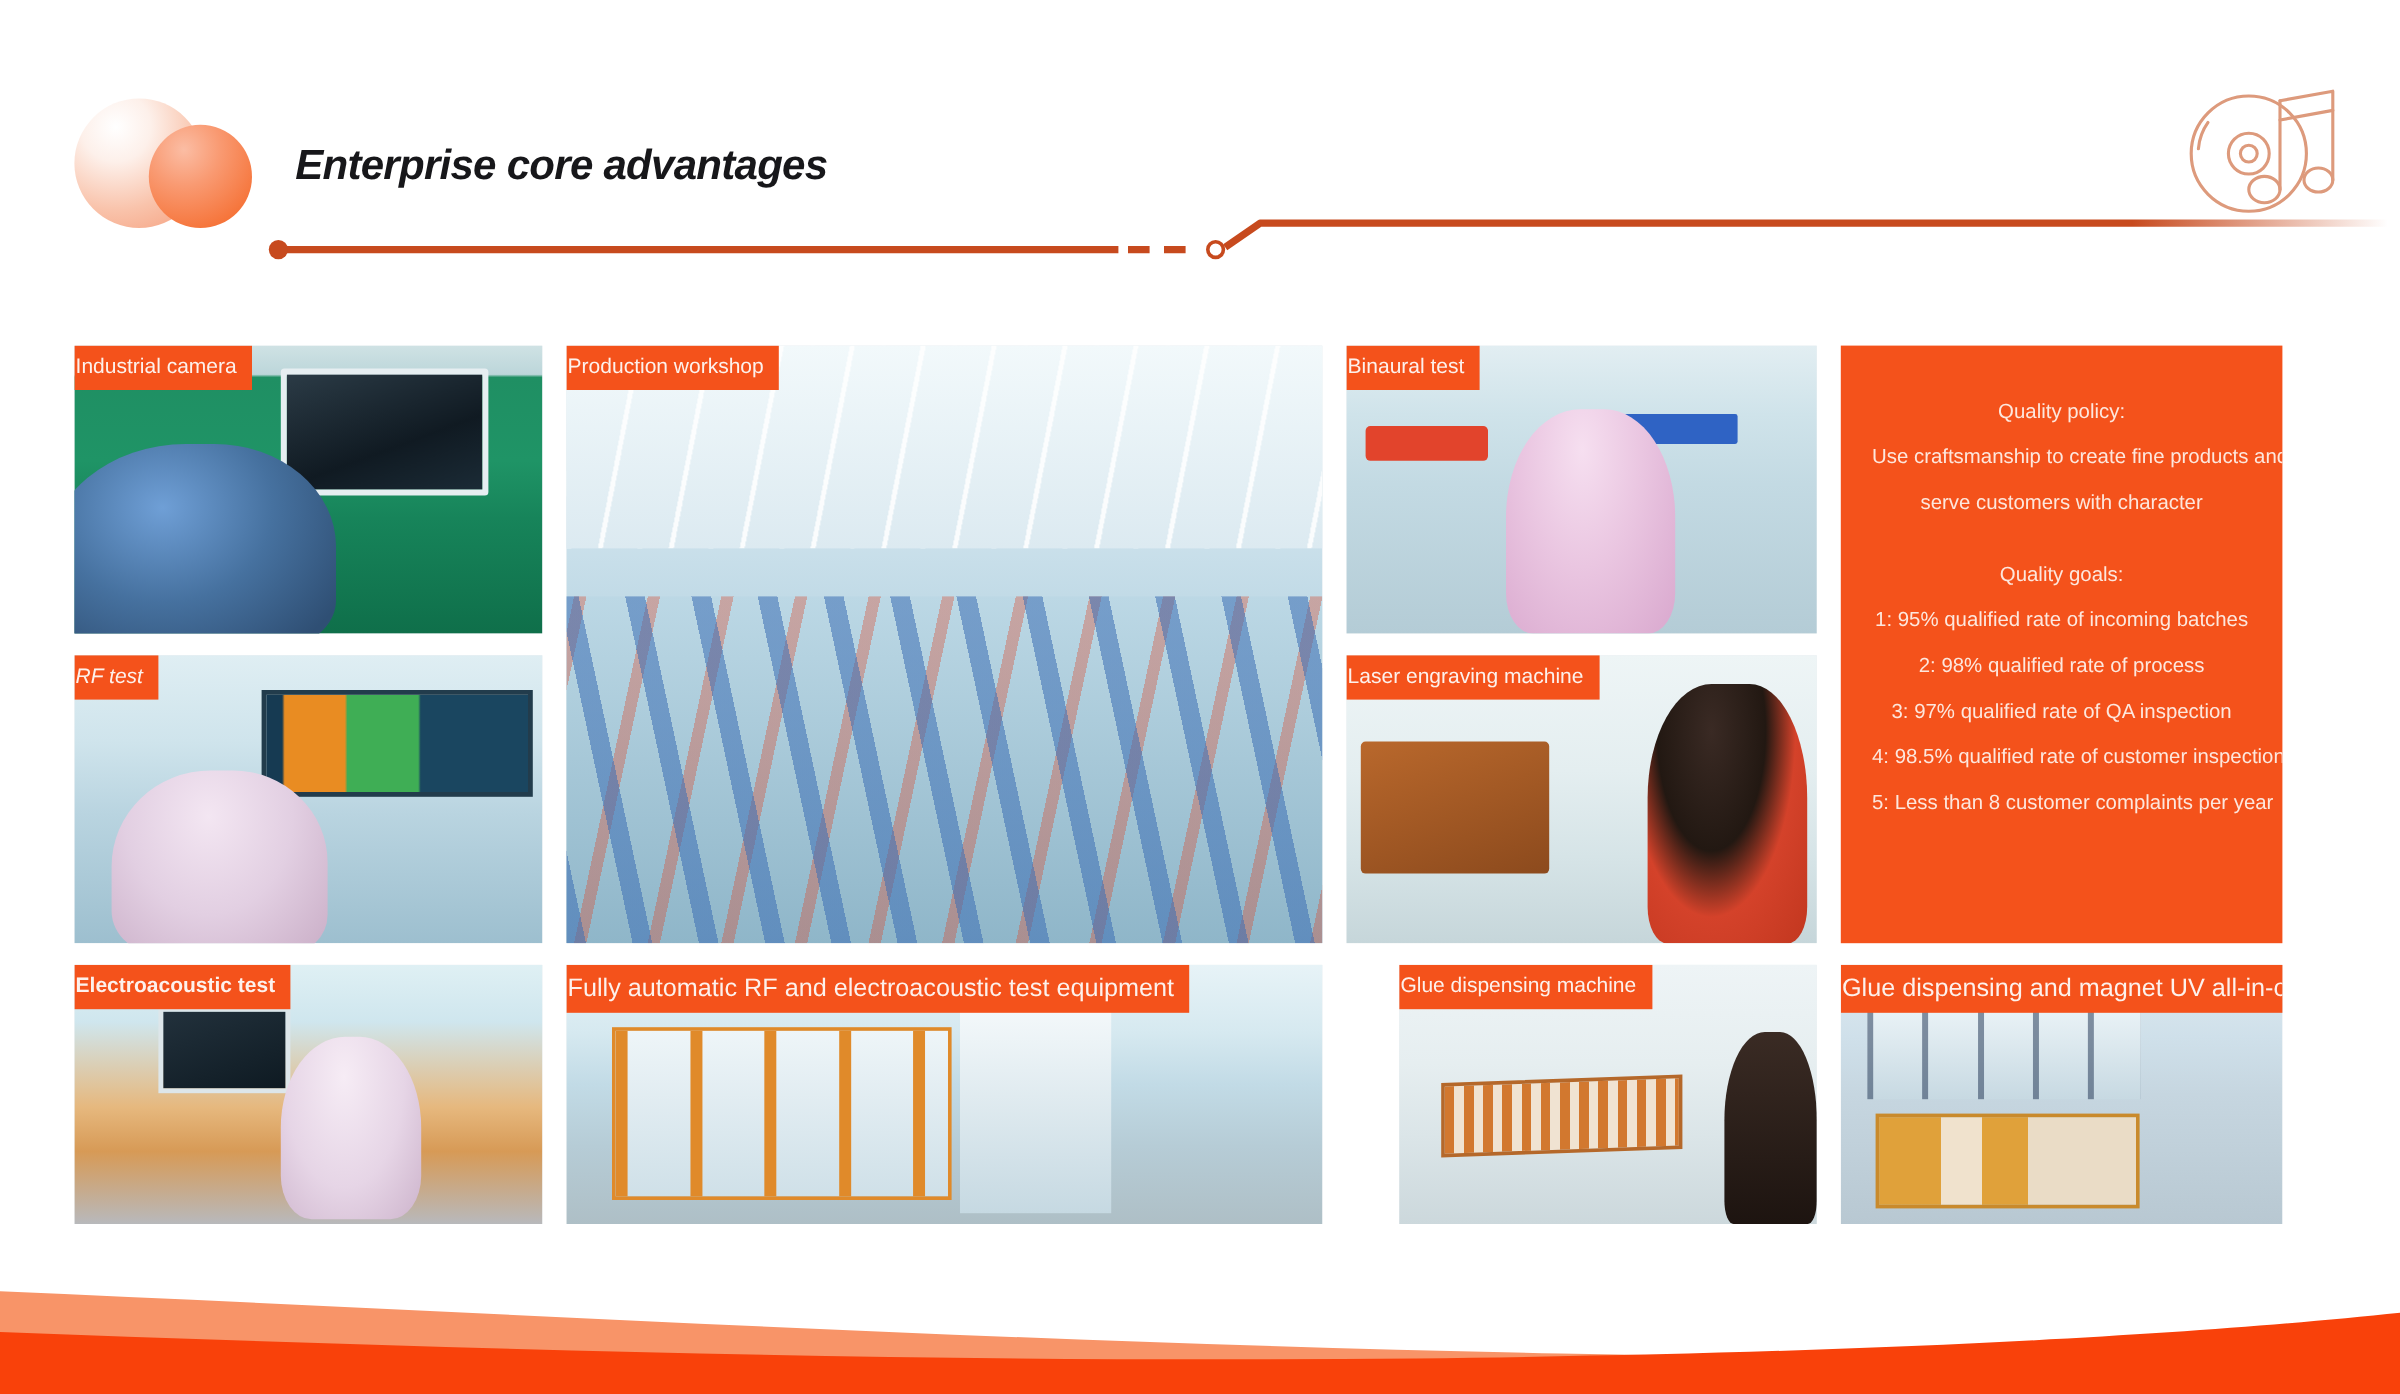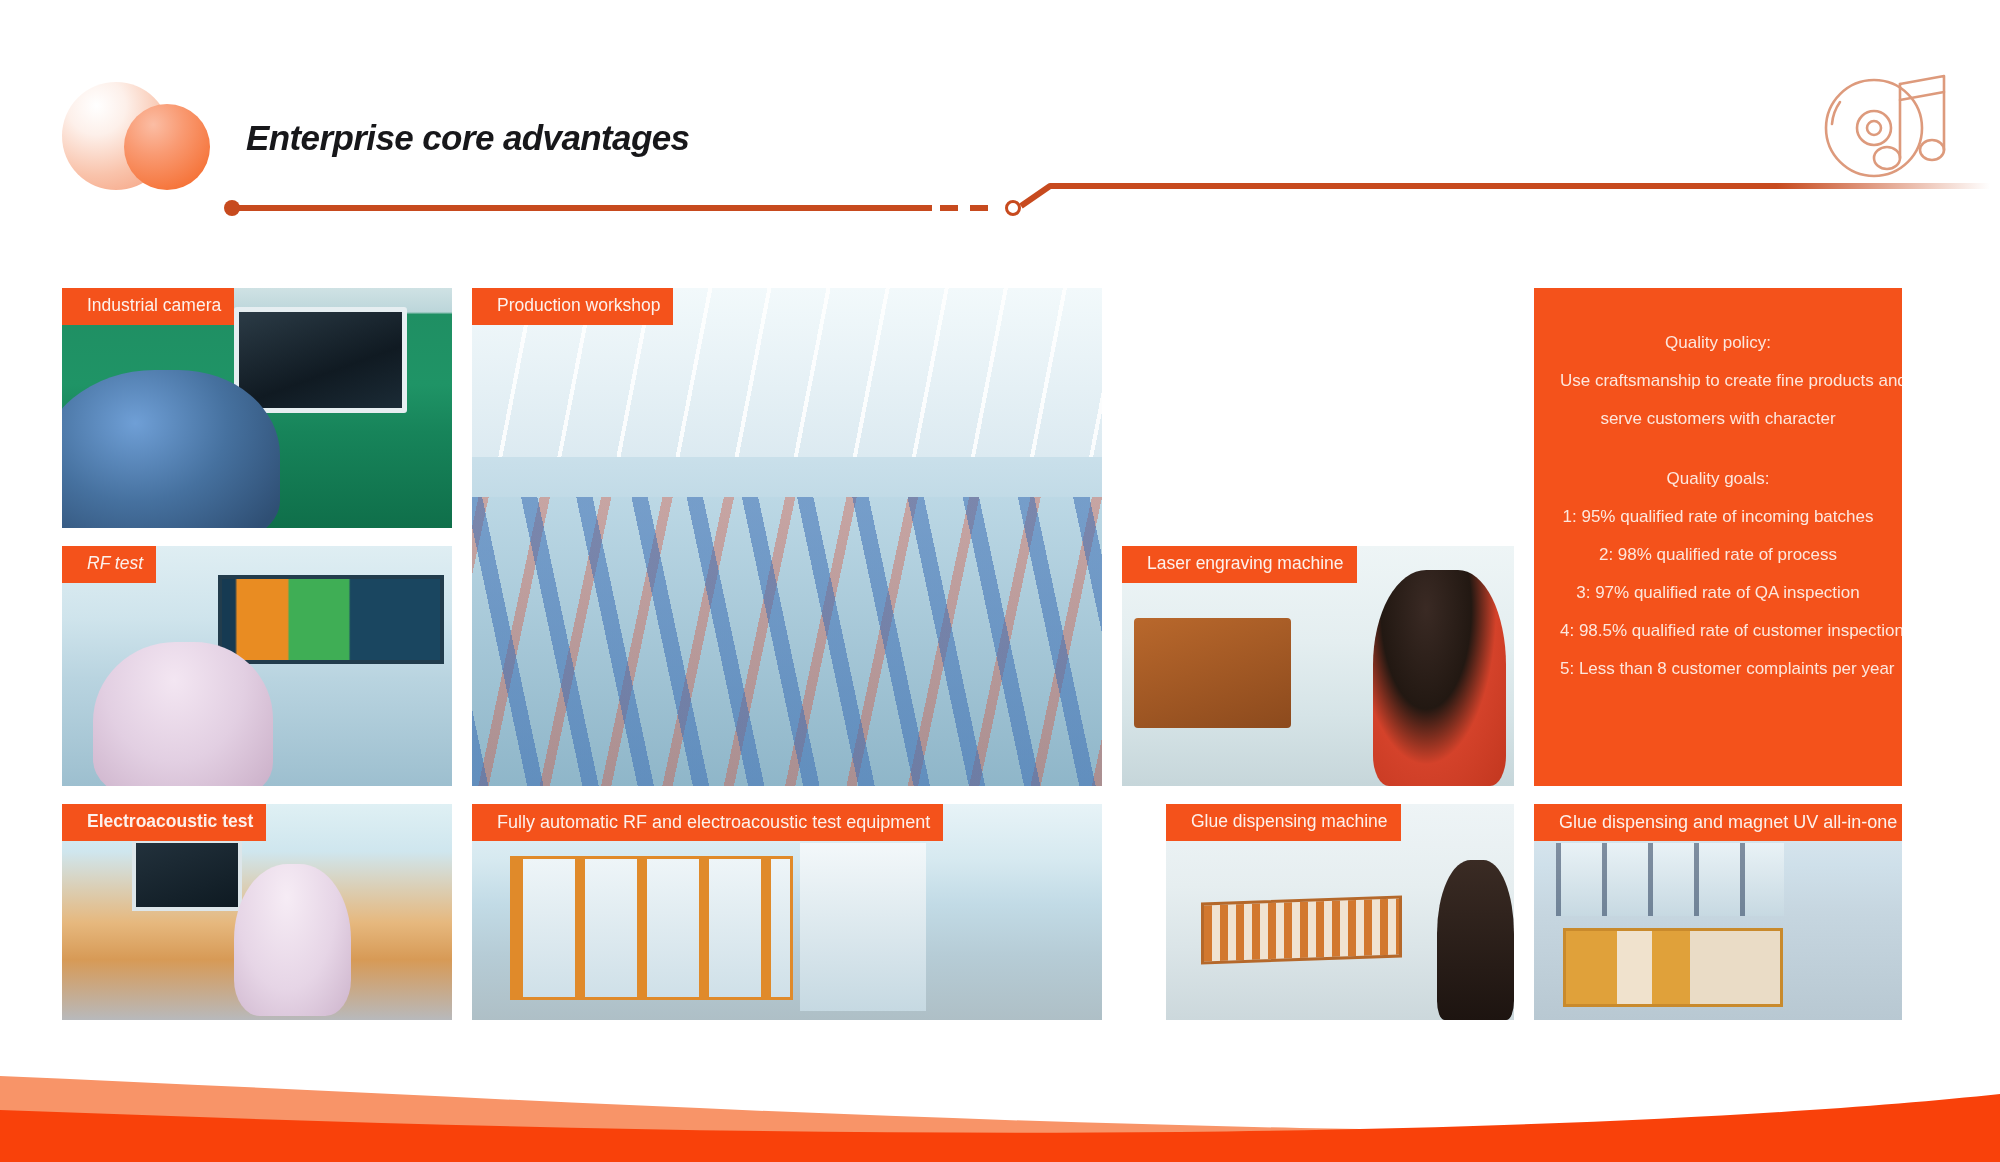--- a/index.html
+++ b/index.html
@@ -44,24 +44,24 @@
     display:grid;
     grid-template-columns:390px 20px 630px 20px 392px 20px 368px;
     grid-template-rows:240px 18px 240px 18px 216px;
   }
   .cell{position:relative;overflow:hidden;background:#e9eef1;}
   .cell .photo{position:absolute;inset:0;}
   .caption{
     position:absolute;left:0;top:0;
     background:#f4521b;color:#fdf1ec;
     font-size:17.5px;line-height:1;
-    padding:9px 13px 10px 25px;
+    padding:9px 13px 10px 1px;
     white-space:nowrap;z-index:3;
   }
-  .caption.wide{font-size:18px;}
+  .caption.wide{font-size:21px;}
 
   
   .c-industrial   {grid-column:1;grid-row:1;}
   .c-rf           {grid-column:1;grid-row:3;font-style:italic;}
   .c-electro      {grid-column:1;grid-row:5;font-weight:bold;}
   .c-workshop     {grid-column:3;grid-row:1 / span 3;}
   .c-fullauto     {grid-column:3;grid-row:5;}
   .c-binaural     {grid-column:5;grid-row:1;}
   .c-laser        {grid-column:5;grid-row:3;}
   .c-glue         {grid-column:5;grid-row:5;margin-left:44px;}
@@ -277,20 +277,24 @@
   <div class="cell c-workshop">
     <div class="photo ph ph-workshop"></div>
     <div class="caption">Production workshop</div>
   </div>
 
   <div class="cell c-fullauto">
     <div class="photo ph ph-fullauto"></div>
     <div class="caption wide">Fully automatic RF and electroacoustic test equipment</div>
   </div>
 
+  <div class="cell c-binaural">
+    <div class="photo ph ph-binaural"></div>
+    <div class="caption">Binaural test</div>
+  </div>
 
   <div class="cell c-laser">
     <div class="photo ph ph-laser"></div>
     <div class="caption">Laser engraving machine</div>
   </div>
 
   <div class="cell c-glue">
     <div class="photo ph ph-glue"></div>
     <div class="caption">Glue dispensing machine</div>
   </div>

